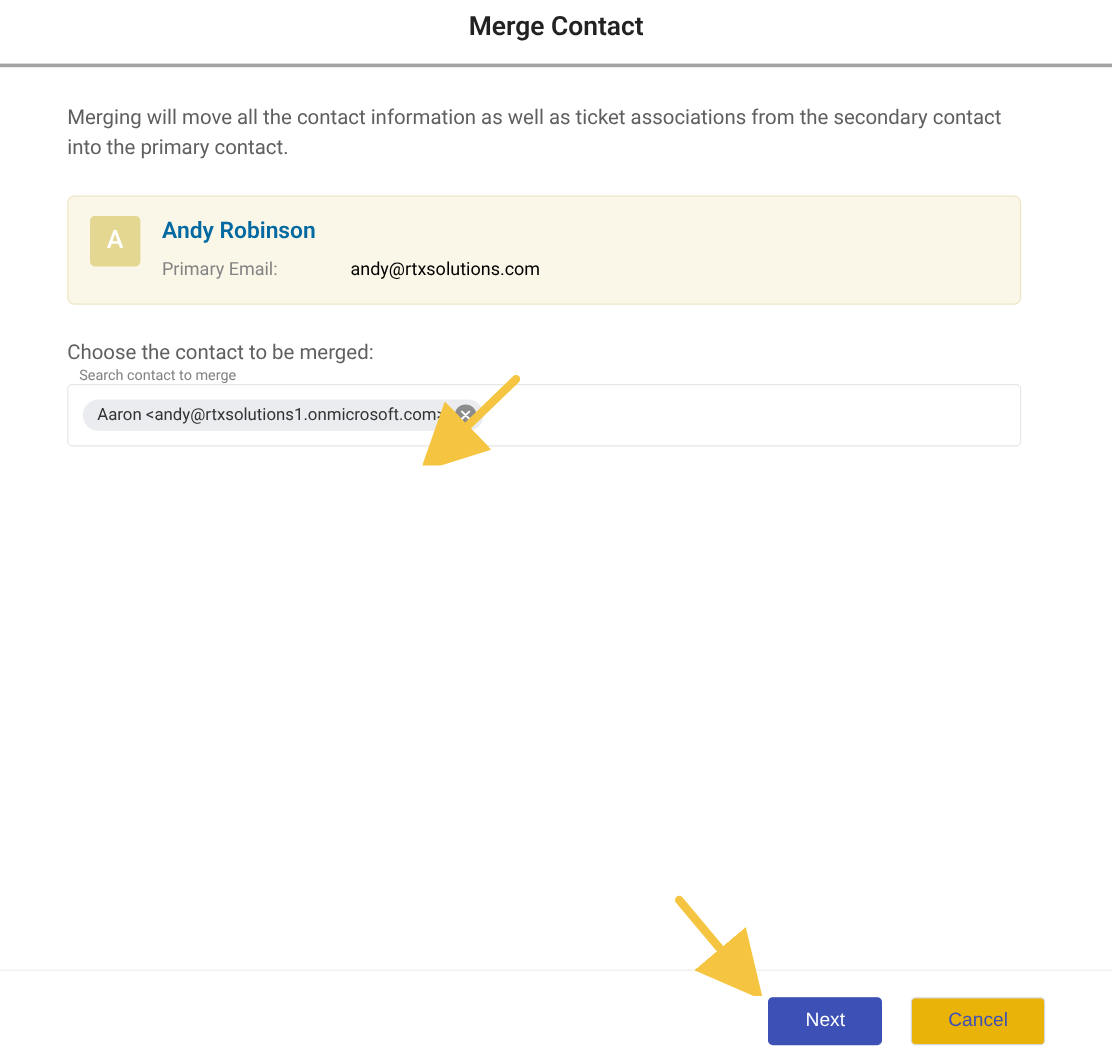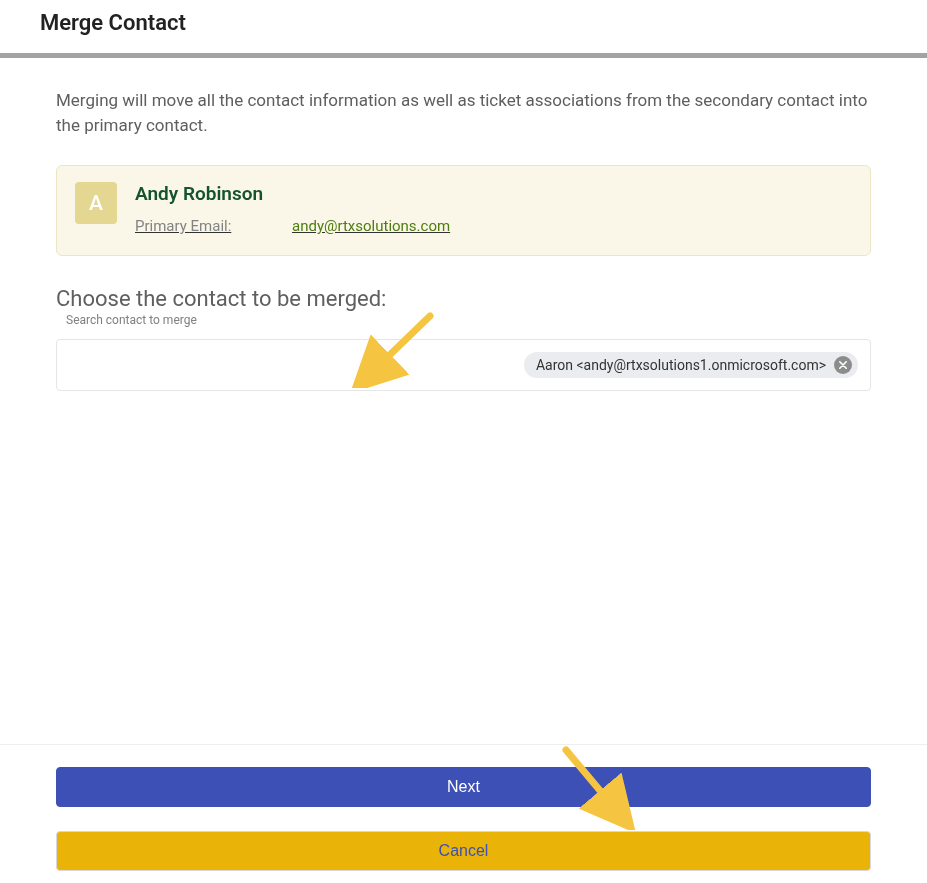--- a/index.html
+++ b/index.html
@@ -9,30 +9,31 @@
     }
     body {
       font-family: -apple-system, BlinkMacSystemFont, "Segoe UI", Roboto, Helvetica, Arial, sans-serif;
       color: #333;
       width: 927px;
       height: 883px;
       position: relative;
       background: #fff;
     }
     .header {
-      padding: 10px 56px 18px 40px;
-      border-bottom: 5px solid #a3a3a3;
+      padding: 10px 56px 18px 56px;
+      border-bottom: 3px solid #a3a3a3;
+      text-align: center;
     }
     .header h1 {
       font-size: 22px;
       font-weight: 600;
       color: #222;
     }
     .content {
-      padding: 30px 56px 0 56px;
+      padding: 30px 76px 0 56px;
     }
     .description {
       font-size: 17px;
       color: #5f5f5f;
       line-height: 1.45;
       margin-bottom: 28px;
     }
     .primary-contact-card {
       background: #faf7e8;
       border: 1px solid #ece6c6;
@@ -55,57 +56,55 @@
       font-size: 21px;
       font-weight: 500;
       flex-shrink: 0;
     }
     .contact-info {
       flex: 1;
     }
     .contact-name {
       font-size: 19px;
       font-weight: 600;
-      color: #14532d;
+      color: #0369a1;
       margin-bottom: 12px;
     }
     .contact-row {
       display: flex;
       font-size: 15px;
       margin-bottom: 4px;
-      text-decoration: underline;
     }
     .contact-label {
       color: #838383;
       width: 157px;
       flex-shrink: 0;
     }
     .contact-value {
-      color: #4d7c0f;
+      color: #000000;
       text-align: right;
     }
     .choose-label {
-      font-size: 22px;
+      font-size: 17px;
       color: #5f5f5f;
       margin-bottom: 2px;
     }
     .search-sublabel {
       font-size: 12px;
       color: #818181;
       margin-left: 10px;
-      margin-bottom: 12px;
+      margin-bottom: 0px;
     }
     .search-box {
       border: 1px solid #e6e6e6;
       border-radius: 4px;
       padding: 10px 12px;
       display: flex;
       align-items: center;
       min-height: 52px;
-      justify-content: flex-end;
     }
     .chip {
       display: inline-flex;
       align-items: center;
       background: #ebecf0;
       border-radius: 14px;
       padding: 4px 6px 4px 12px;
       font-size: 14px;
       color: #333;
       gap: 8px;
@@ -128,21 +127,20 @@
     .footer {
       position: absolute;
       bottom: 0;
       left: 0;
       right: 0;
       border-top: 1px solid #eee;
       padding: 22px 56px 12px;
       display: flex;
       justify-content: flex-end;
       gap: 24px;
-      flex-direction: column;
     }
     .btn {
       padding: 10px 30px;
       font-size: 16px;
       border-radius: 4px;
       cursor: pointer;
       border: 1px solid transparent;
       font-weight: 500;
     }
     .btn-primary {

